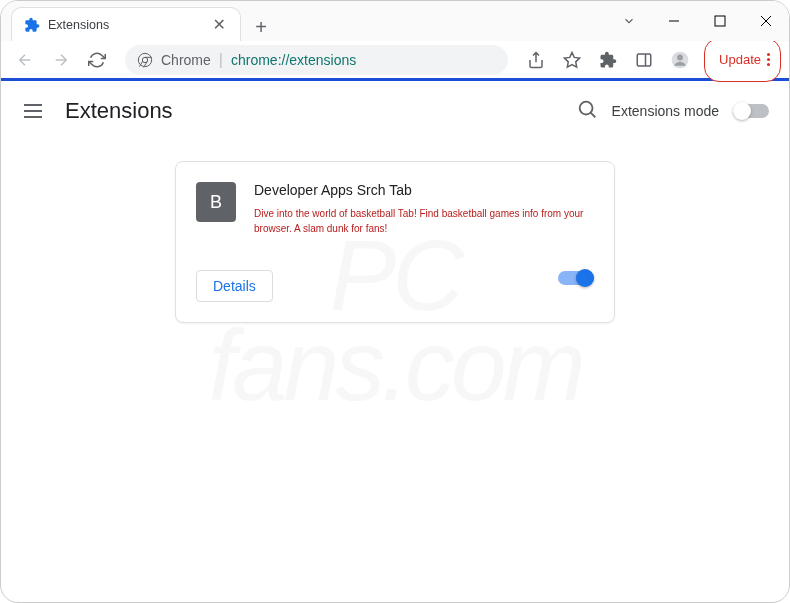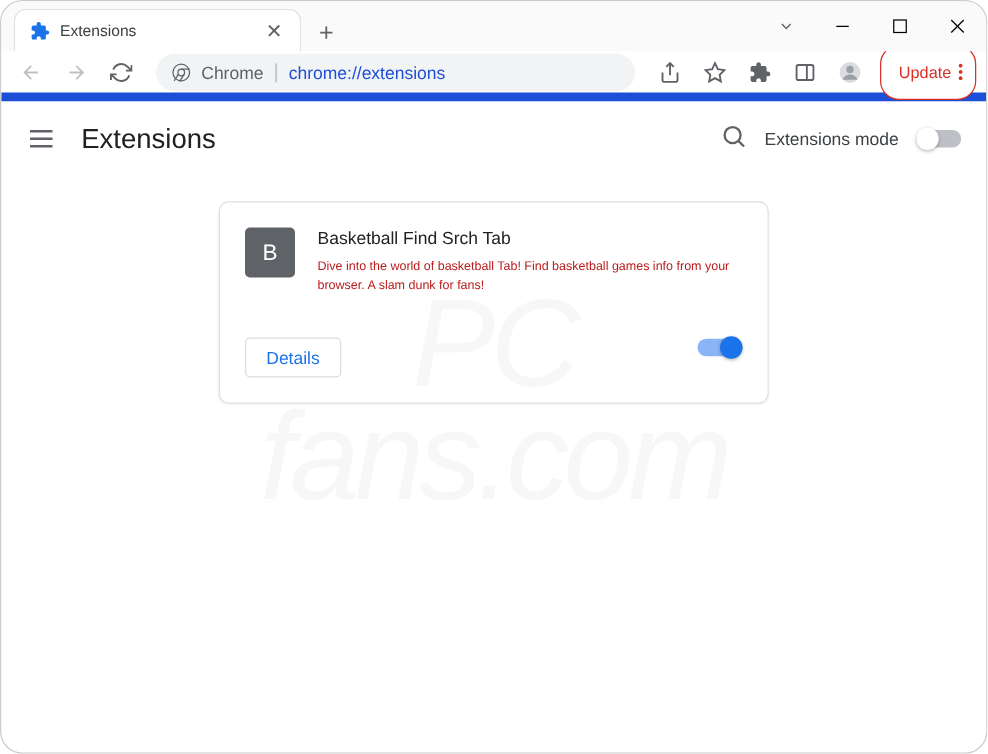--- a/index.html
+++ b/index.html
@@ -12,28 +12,28 @@
     .browser-tab { display: flex; align-items: center; background: #fff; border-radius: 10px 10px 0 0; height: 34px; padding: 0 12px; margin-top: 6px; min-width: 230px; gap: 8px; border: 1px solid #e0e0e0; border-bottom: none; }
     .browser-tab .tab-icon { width: 16px; height: 16px; color: #1a73e8; }
     .browser-tab .tab-title { font-size: 12.5px; color: #3c4043; flex: 1; }
     .browser-tab .tab-close { font-size: 16px; color: #5f6368; cursor: pointer; padding: 0 2px; }
     .new-tab-btn { width: 28px; height: 28px; display: flex; align-items: center; justify-content: center; font-size: 20px; color: #5f6368; cursor: pointer; margin-left: 6px; margin-top: 4px; border-radius: 50%; }
     .window-controls { position: absolute; right: 0; top: 0; display: flex; height: 40px; }
     .window-controls .chevron { width: 44px; display: flex; align-items: center; justify-content: center; color: #5f6368; font-size: 14px; }
     .window-controls .ctrl { width: 46px; display: flex; align-items: center; justify-content: center; cursor: pointer; }
     .window-controls .ctrl svg { width: 12px; height: 12px; }
     
-    .toolbar { height: 40px; display: flex; align-items: center; padding: 0 8px; gap: 4px; border-bottom: 7px solid #1d4ed8; background: #fff; }
+    .toolbar { height: 40px; display: flex; align-items: center; padding: 0 8px; gap: 4px; border-bottom: 3px solid #1d4ed8; background: #fff; }
     .nav-btn { width: 32px; height: 32px; display: flex; align-items: center; justify-content: center; border-radius: 50%; cursor: pointer; color: #5f6368; }
     .nav-btn.disabled { color: #bdc1c6; cursor: default; }
     .address-bar { flex: 1; height: 30px; background: #f1f3f4; border-radius: 15px; display: flex; align-items: center; padding: 0 12px; margin: 0 8px; gap: 8px; }
     .address-bar .chrome-icon { width: 16px; height: 16px; }
     .address-bar .scheme { color: #5f6368; font-size: 14px; }
     .address-bar .divider { color: #bdc1c6; }
-    .address-bar .path { color: #1d4ed8; font-size: 14px; }
+    .address-bar .path { color: #0f766e; font-size: 14px; }
     .action-btn { width: 32px; height: 32px; display: flex; align-items: center; justify-content: center; border-radius: 50%; cursor: pointer; color: #5f6368; }
     .update-btn { height: 44px; border: 1px solid #d93025; border-radius: 15px; background: #fff; color: #d93025; padding: 0 10px 0 14px; display: flex; align-items: center; gap: 6px; font-size: 13px; cursor: pointer; margin-left: 4px; }
     .update-btn .dots { display: flex; flex-direction: column; gap: 2px; }
     .update-btn .dots span { width: 3px; height: 3px; border-radius: 50%; background: #d93025; }
     
     .page-header { height: 60px; display: flex; align-items: center; padding: 0 20px; gap: 20px; }
     .hamburger { width: 24px; height: 24px; cursor: pointer; display: flex; flex-direction: column; justify-content: center; gap: 4px; }
     .hamburger span { height: 2px; background: #5f6368; width: 18px; margin: 0 auto; }
     .page-title { font-size: 22px; color: #202124; font-weight: 400; }
     .header-right { margin-left: auto; display: flex; align-items: center; gap: 14px; }
@@ -184,21 +184,21 @@
         <div class="knob"></div>
       </div>
     </div>
   </div>
 
   <div class="content">
     <div class="ext-card">
       <div class="ext-top">
         <div class="ext-icon">B</div>
         <div class="ext-info">
-          <div class="ext-name">Basketball Find Srch Tab</div>
+          <div class="ext-name">Developer Apps Srch Tab</div>
           <div class="ext-desc">Dive into the world of basketball Tab! Find basketball games info from your browser. A slam dunk for fans!</div>
         </div>
       </div>
       <div class="ext-actions">
         <button class="ext-btn">Details</button>
         <div class="toggle on">
           <div class="knob"></div>
         </div>
       </div>
     </div>

